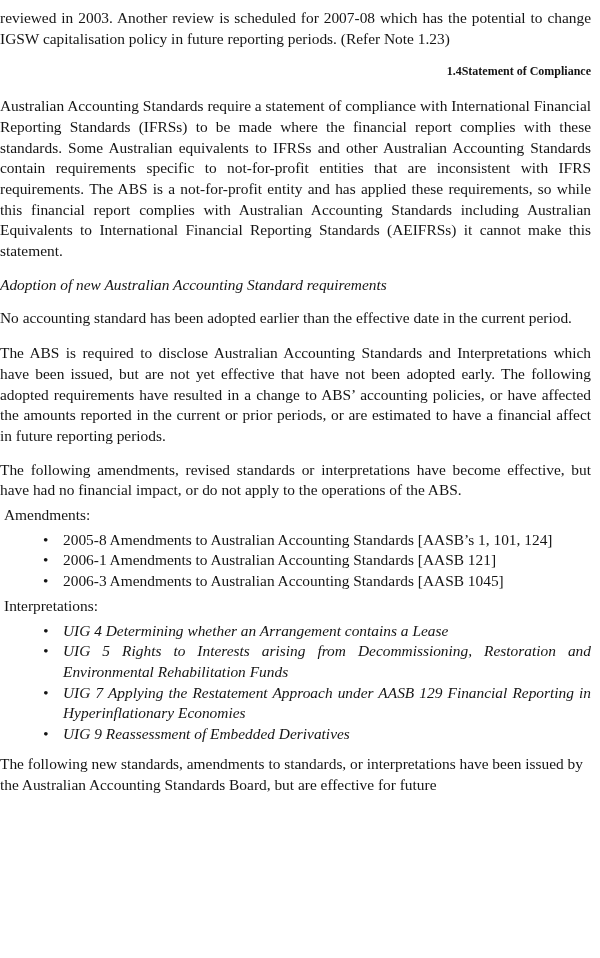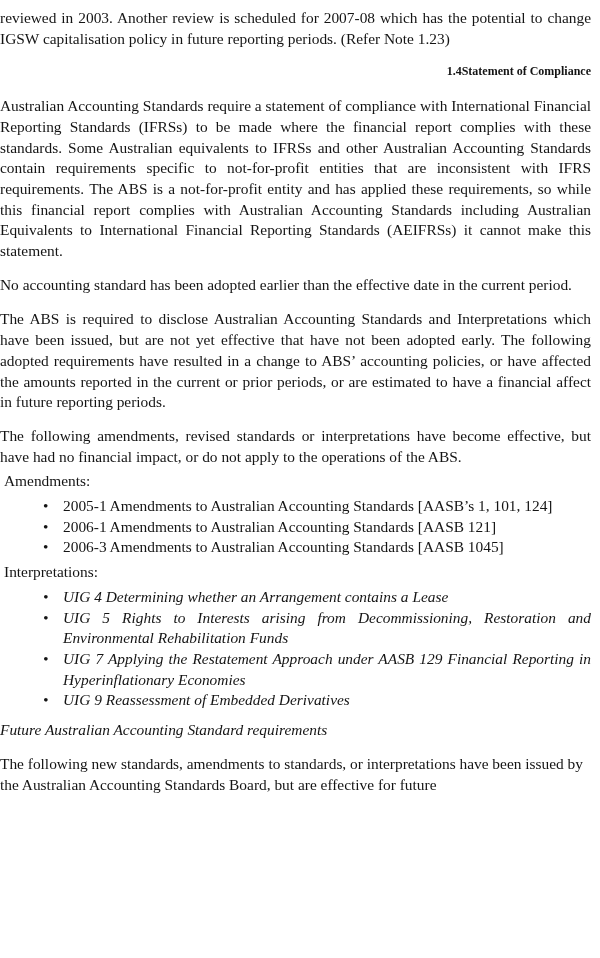--- a/index.html
+++ b/index.html
@@ -66,34 +66,35 @@
 <main class="page">
 
   <p class="justified mb-12">reviewed in 2003.  Another review is scheduled for 2007-08 which has the potential to change IGSW capitalisation policy in future reporting periods. (Refer Note 1.23)</p>
 
   <h2 class="section-heading" style="font-size: 12px; text-align: right;">
     <span class="sec-num">1.4</span><span>Statement of Compliance</span>
   </h2>
 
   <p class="justified">Australian Accounting Standards require a statement of compliance with International Financial Reporting Standards (IFRSs) to be made where the financial report complies with these standards.  Some Australian equivalents to IFRSs and other Australian Accounting Standards contain requirements specific to not-for-profit entities that are inconsistent with IFRS requirements.  The ABS is a not-for-profit entity and has applied these requirements, so while this financial report complies with Australian Accounting Standards including Australian Equivalents to International Financial Reporting Standards (AEIFRSs) it cannot make this statement.</p>
 
+  <p class="subheading">Adoption of new Australian Accounting Standard requirements</p>
 
   <p class="justified mb-14">No accounting standard has been adopted earlier than the effective date in the current period.</p>
 
   <p class="justified">The ABS is required to disclose Australian Accounting Standards and Interpretations which have been issued, but are not yet effective that have not been adopted early. The following adopted requirements have resulted in a change to ABS’ accounting policies, or have affected the amounts reported in the current or prior periods, or are estimated to have a financial affect in future reporting periods.</p>
 
 
   <p class="justified mb-0">The following amendments, revised standards or interpretations have become effective, but have had no financial impact, or do not apply to the operations of the ABS.</p>
 
   <p class="list-label">Amendments:</p>
 
   <ul class="bullet-list">
     <li>
       <span class="bullet"></span>
-      <span>2005-1 Amendments to Australian Accounting Standards [AASB’s 1, 101, 124]</span>
+      <span>2005-8 Amendments to Australian Accounting Standards [AASB’s 1, 101, 124]</span>
     </li>
     <li>
       <span class="bullet"></span>
       <span>2006-1 Amendments to Australian Accounting Standards [AASB 121]</span>
     </li>
     <li>
       <span class="bullet"></span>
       <span>2006-3 Amendments to Australian Accounting Standards [AASB 1045]</span>
     </li>
   </ul>
@@ -112,17 +113,16 @@
     <li>
       <span class="bullet"></span>
       <span>UIG 7 Applying the Restatement Approach under AASB 129 Financial Reporting in Hyperinflationary Economies</span>
     </li>
     <li>
       <span class="bullet"></span>
       <span>UIG 9 Reassessment of Embedded Derivatives</span>
     </li>
   </ul>
 
-  <p class="subheading">Future Australian Accounting Standard requirements</p>
 
   <p class="left mb-0">The following new standards, amendments to standards, or interpretations have been issued by the Australian Accounting Standards Board, but are effective for future</p>
 
 </main>
 
 </body></html>

